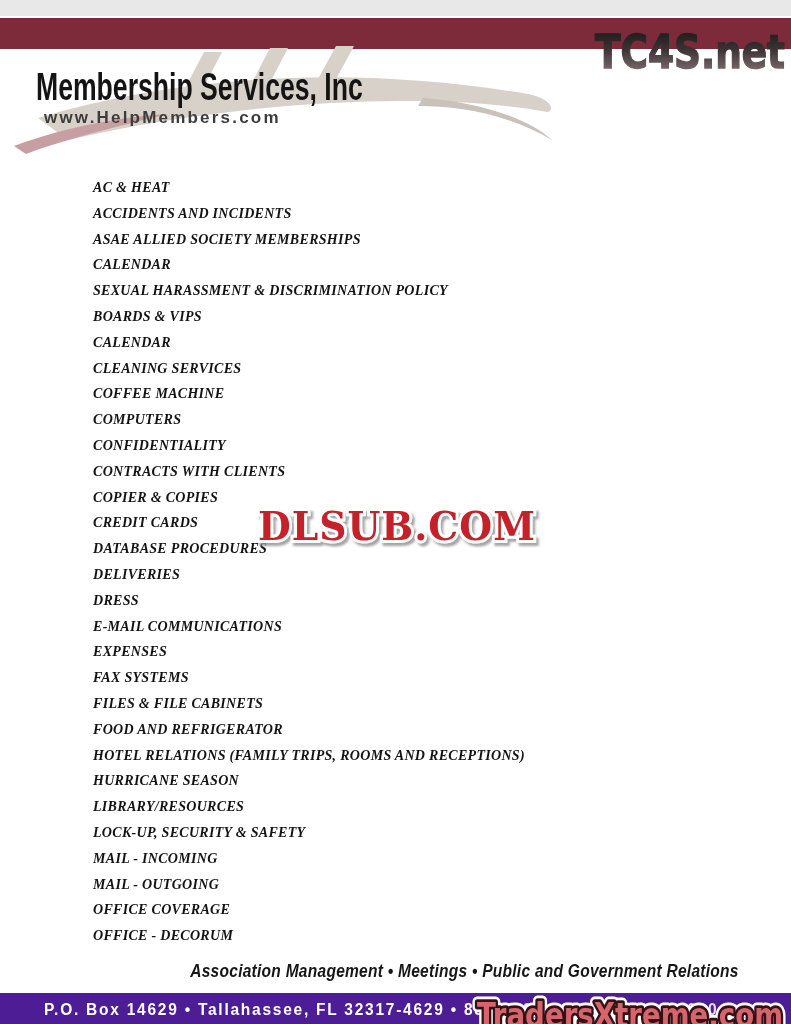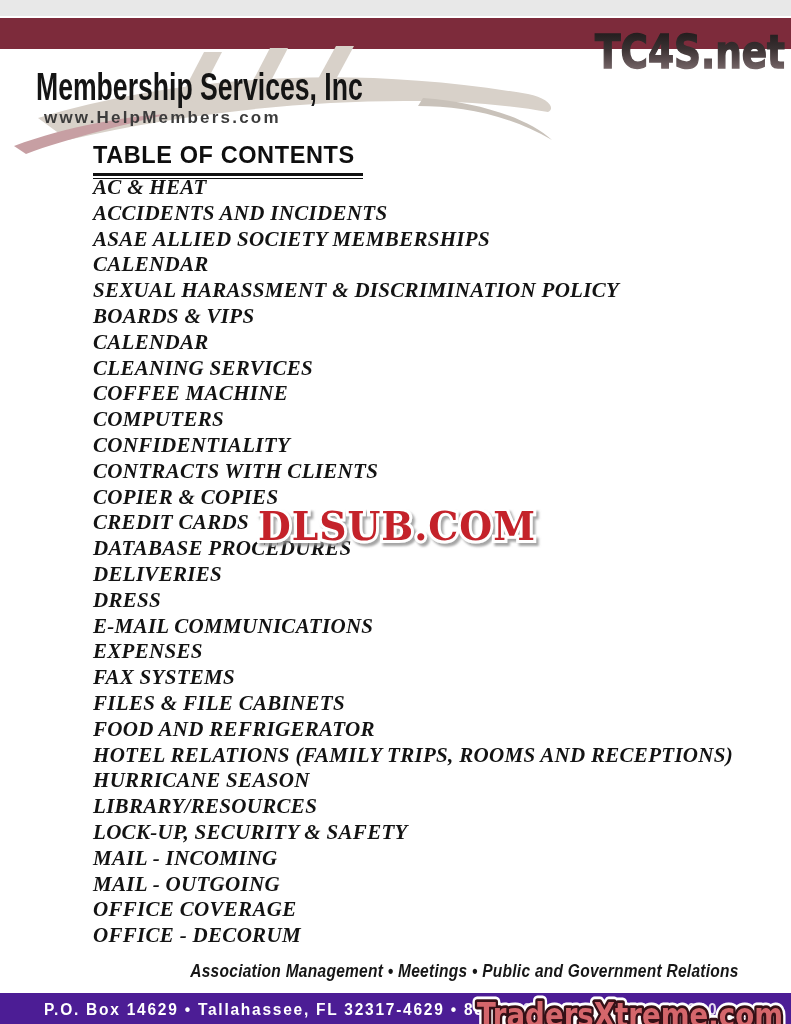--- a/index.html
+++ b/index.html
@@ -30,21 +30,21 @@
     display:inline-block;padding:0 8px 4px 0;border-bottom:3px solid #111;
   }
   .toc-title::after{
     content:"";position:absolute;left:0;right:0;bottom:-6px;height:1.5px;background:#111;
   }
   .toc-list{
     position:absolute;left:93px;top:159px;z-index:2;margin:0;padding:0;list-style:none;
   }
   .toc-list li{
     font-family:"Liberation Serif",serif;font-style:italic;font-weight:bold;
-    font-size:21px;color:#131313;line-height:25.8px;white-space:nowrap;letter-spacing:.3px;
+    font-size:14px;color:#131313;line-height:25.8px;white-space:nowrap;letter-spacing:.3px;
   }
   
   .dlsub{position:absolute;left:250px;top:482px;width:296px;height:56px;z-index:6;}
   
   .tagline-wrap{position:absolute;left:0;top:944px;width:100%;text-align:right;z-index:2;}
   .tagline{
     display:inline-block;font-style:italic;font-weight:600;font-size:18.5px;color:#161616;
     transform:scaleX(0.84);transform-origin:center;white-space:nowrap;letter-spacing:.3px;
   }
   .bottom-bar{
@@ -84,21 +84,20 @@
       <path d="M 172 52 L 196 6 L 214 6 L 188 56 Z"></path>
       <path d="M 238 48 L 262 2 L 280 2 L 254 52 Z"></path>
       <path d="M 304 44 L 328 0 L 346 0 L 320 48 Z"></path>
     </g>
     <path d="M 6 100 C 60 80 120 70 160 68 C 120 78 60 92 18 108 Z" fill="#c79fa3"></path>
   </svg>
 
   <div class="logo-name">Membership Services, Inc</div>
   <div class="website">www.HelpMembers.com</div>
 
-  <div class="toc-title">TABLE OF CONTENTS</div>
 
   <ol class="toc-list">
     <li>AC &amp; HEAT</li>
     <li>ACCIDENTS AND INCIDENTS</li>
     <li>ASAE ALLIED SOCIETY MEMBERSHIPS</li>
     <li>CALENDAR</li>
     <li>SEXUAL HARASSMENT &amp; DISCRIMINATION POLICY</li>
     <li>BOARDS &amp; VIPS</li>
     <li>CALENDAR</li>
     <li>CLEANING SERVICES</li>

